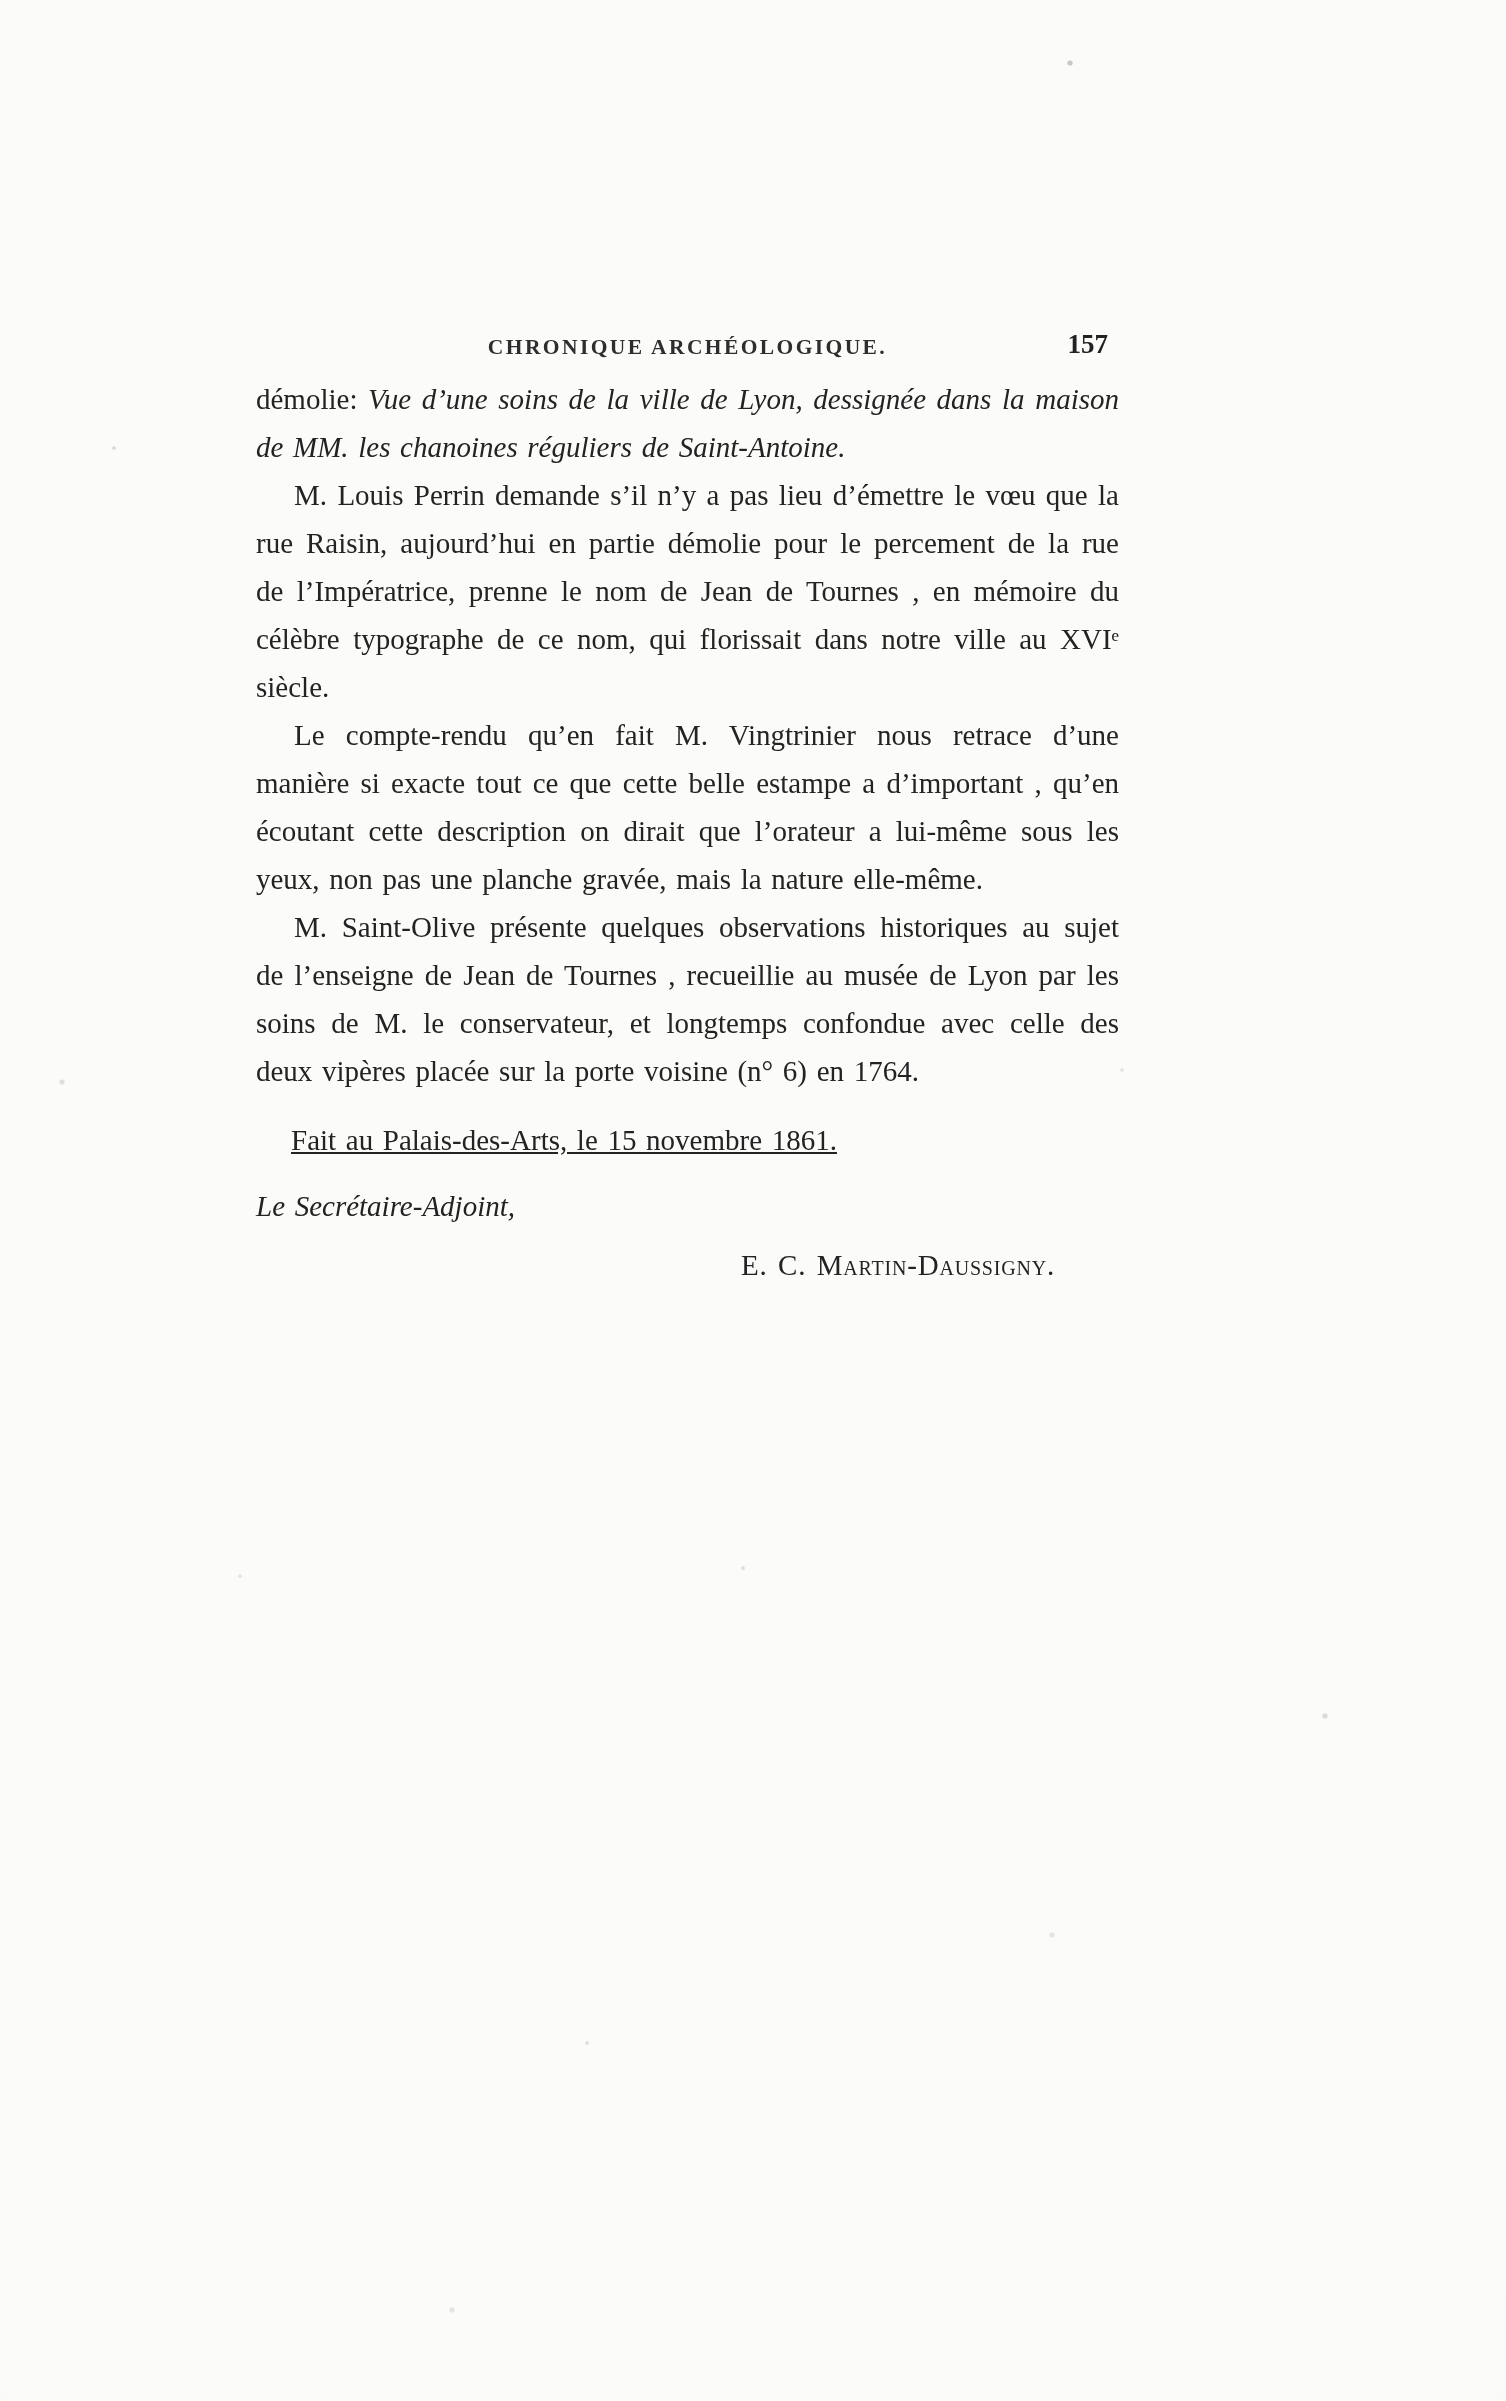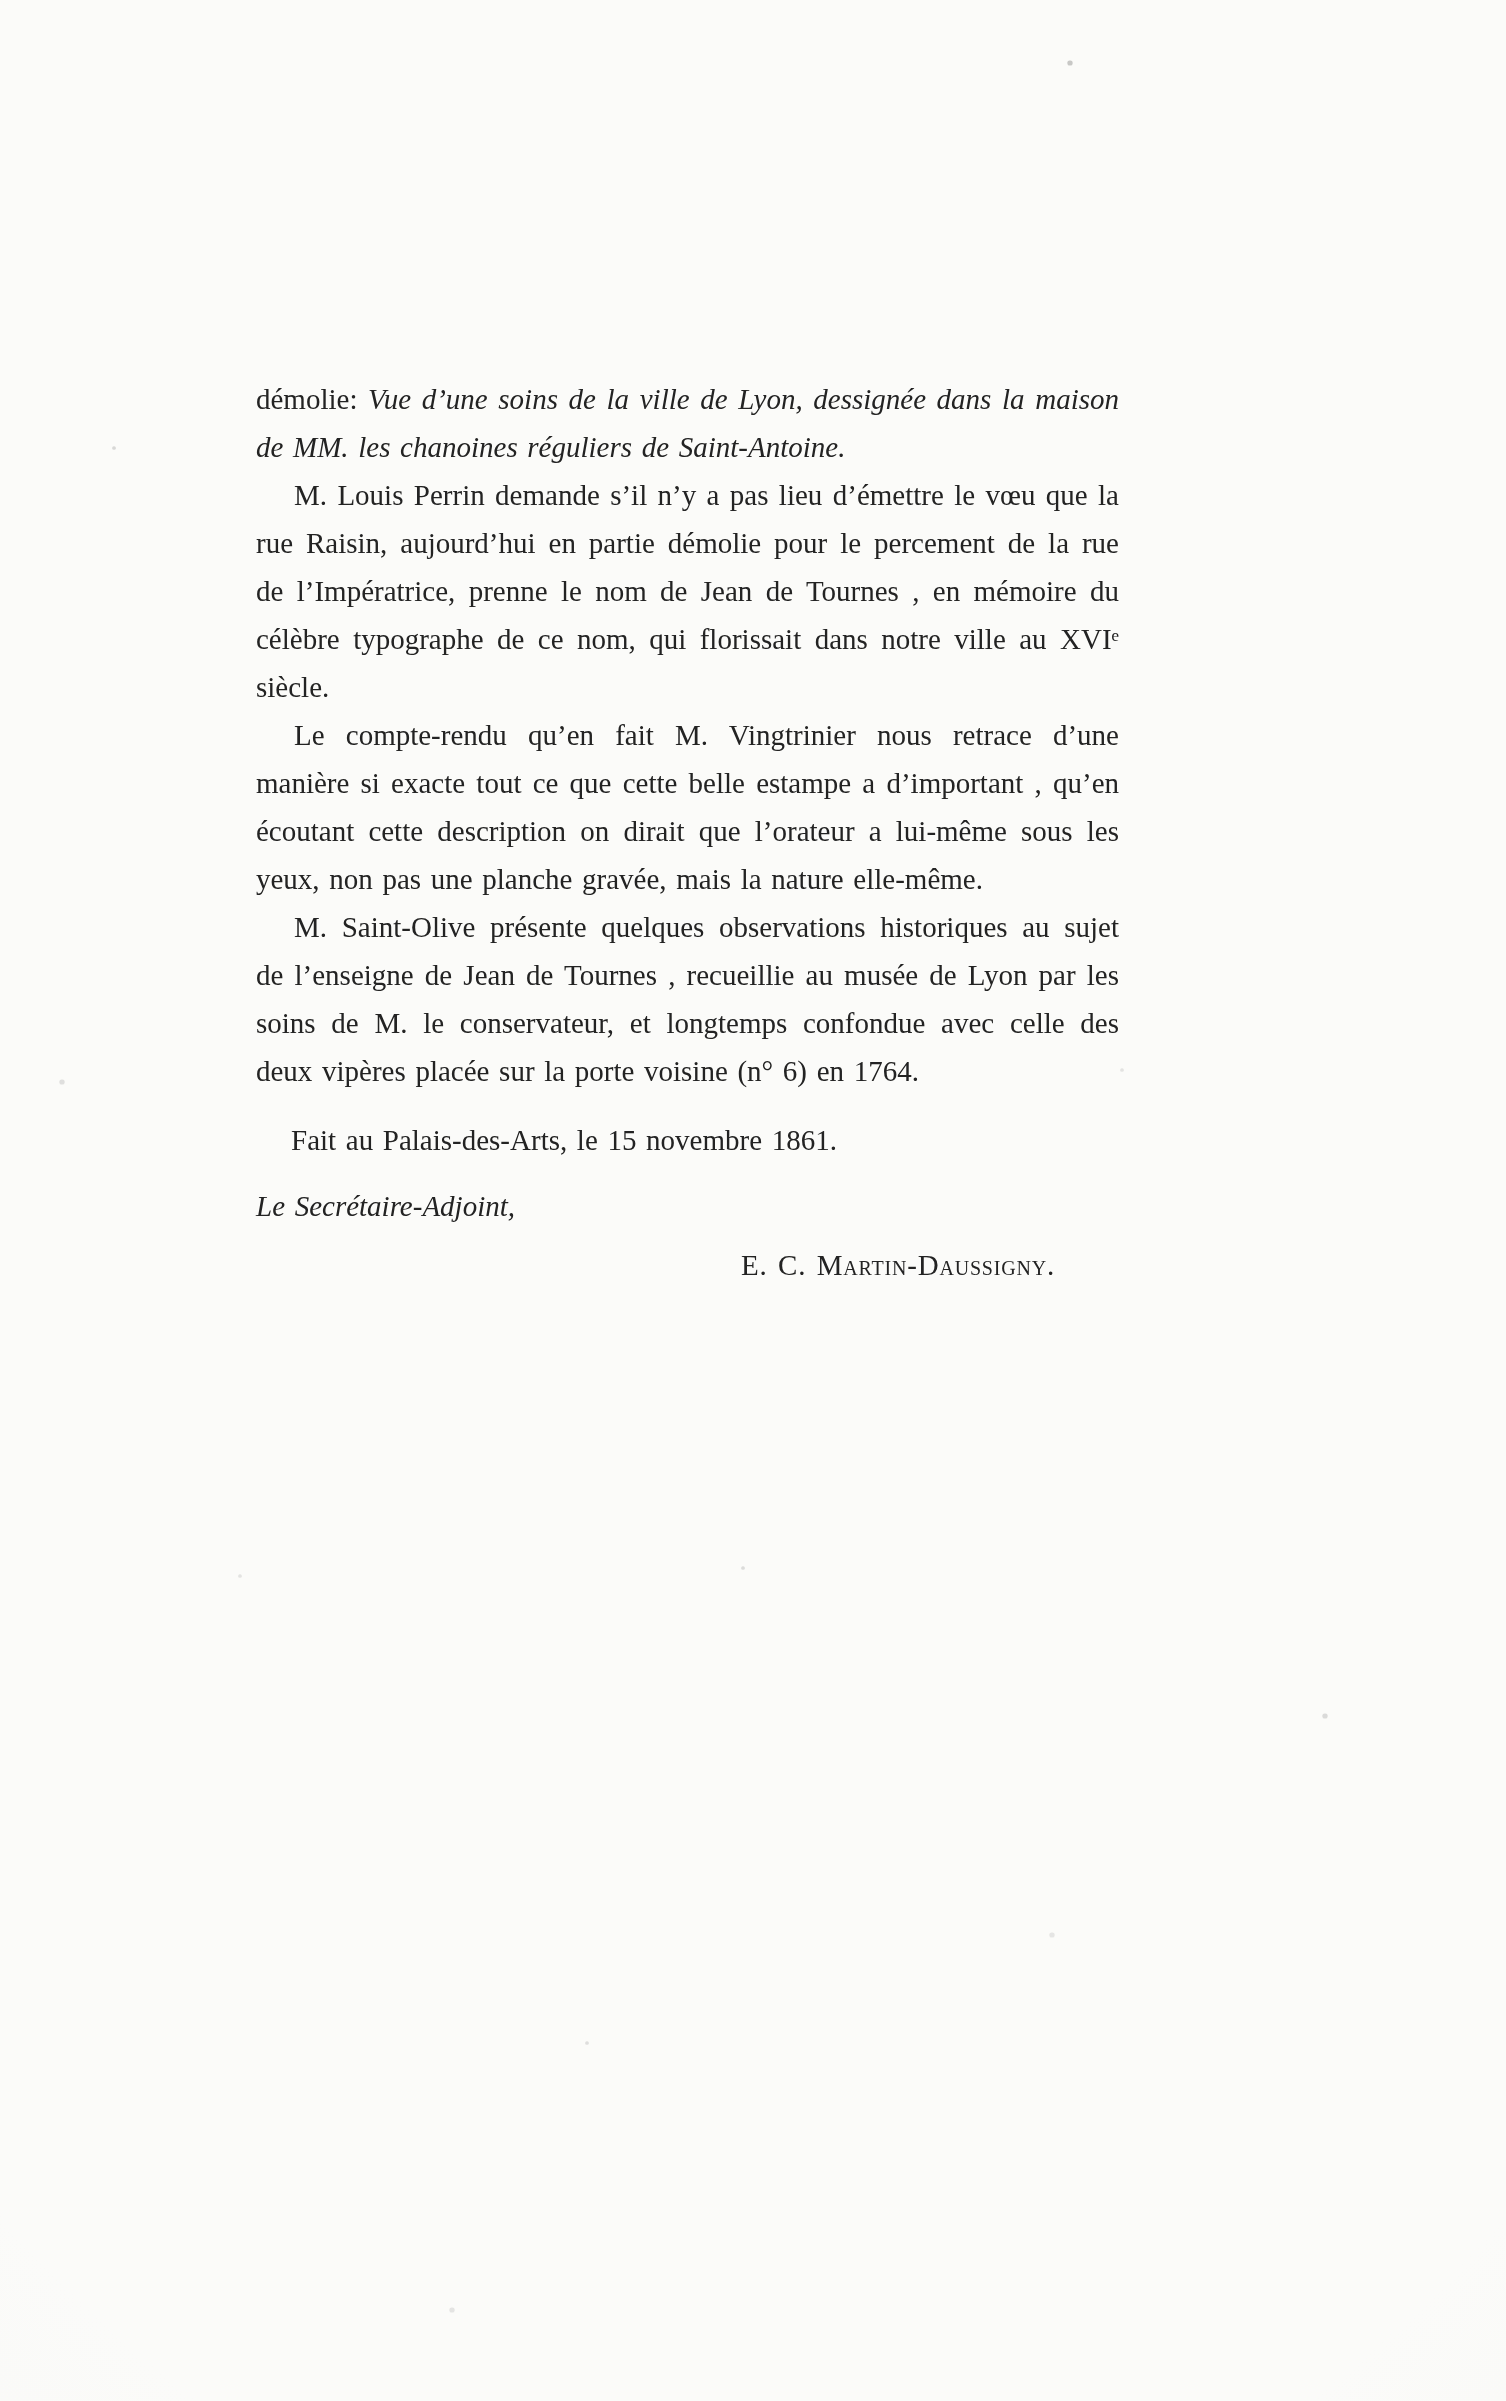--- a/index.html
+++ b/index.html
@@ -84,20 +84,21 @@
   .para.no-indent {
     text-indent: 0;
   }
   .para em {
     font-style: italic;
   }
   .dateline {
     margin: 21px 0 0 0;
     text-indent: 35px;
     text-align: left;
+    text-decoration: underline;
   }
   .sig-role {
     margin: 17.5px 0 0 0;
     font-style: italic;
     padding-right: 102px;
   }
   .sig-name {
     margin: 11px 0 0 0;
     text-align: right;
     padding-right: 64px;
@@ -105,20 +106,24 @@
     letter-spacing: 0.8px;
   }
 </style>
 </head>
 <body>
 
 <div class="page">
 
   <div class="specks"></div>
 
+  <header class="running-head">
+    <span class="head-title">CHRONIQUE ARCHÉOLOGIQUE.</span>
+    <span class="page-number">157</span>
+  </header>
 
   <main class="text-block">
 
     <p class="para no-indent"><span>démolie: </span><em>Vue d’une soins de la ville de Lyon, dessignée dans la maison de MM. les chanoines réguliers de Saint-Antoine.</em></p>
 
     <p class="para">M. Louis Perrin demande s’il n’y a pas lieu d’émettre le vœu que la rue Raisin, aujourd’hui en partie démolie pour le percement de la rue de l’Impératrice, prenne le nom de Jean de Tournes , en mémoire du célèbre typographe de ce nom, qui florissait dans notre ville au XVIᵉ siècle.</p>
 
     <p class="para">Le compte-rendu qu’en fait M. Vingtrinier nous retrace d’une manière si exacte tout ce que cette belle estampe a d’important , qu’en écoutant cette description on dirait que l’orateur a lui-même sous les yeux, non pas une planche gravée, mais la nature elle-même.</p>
 
 

